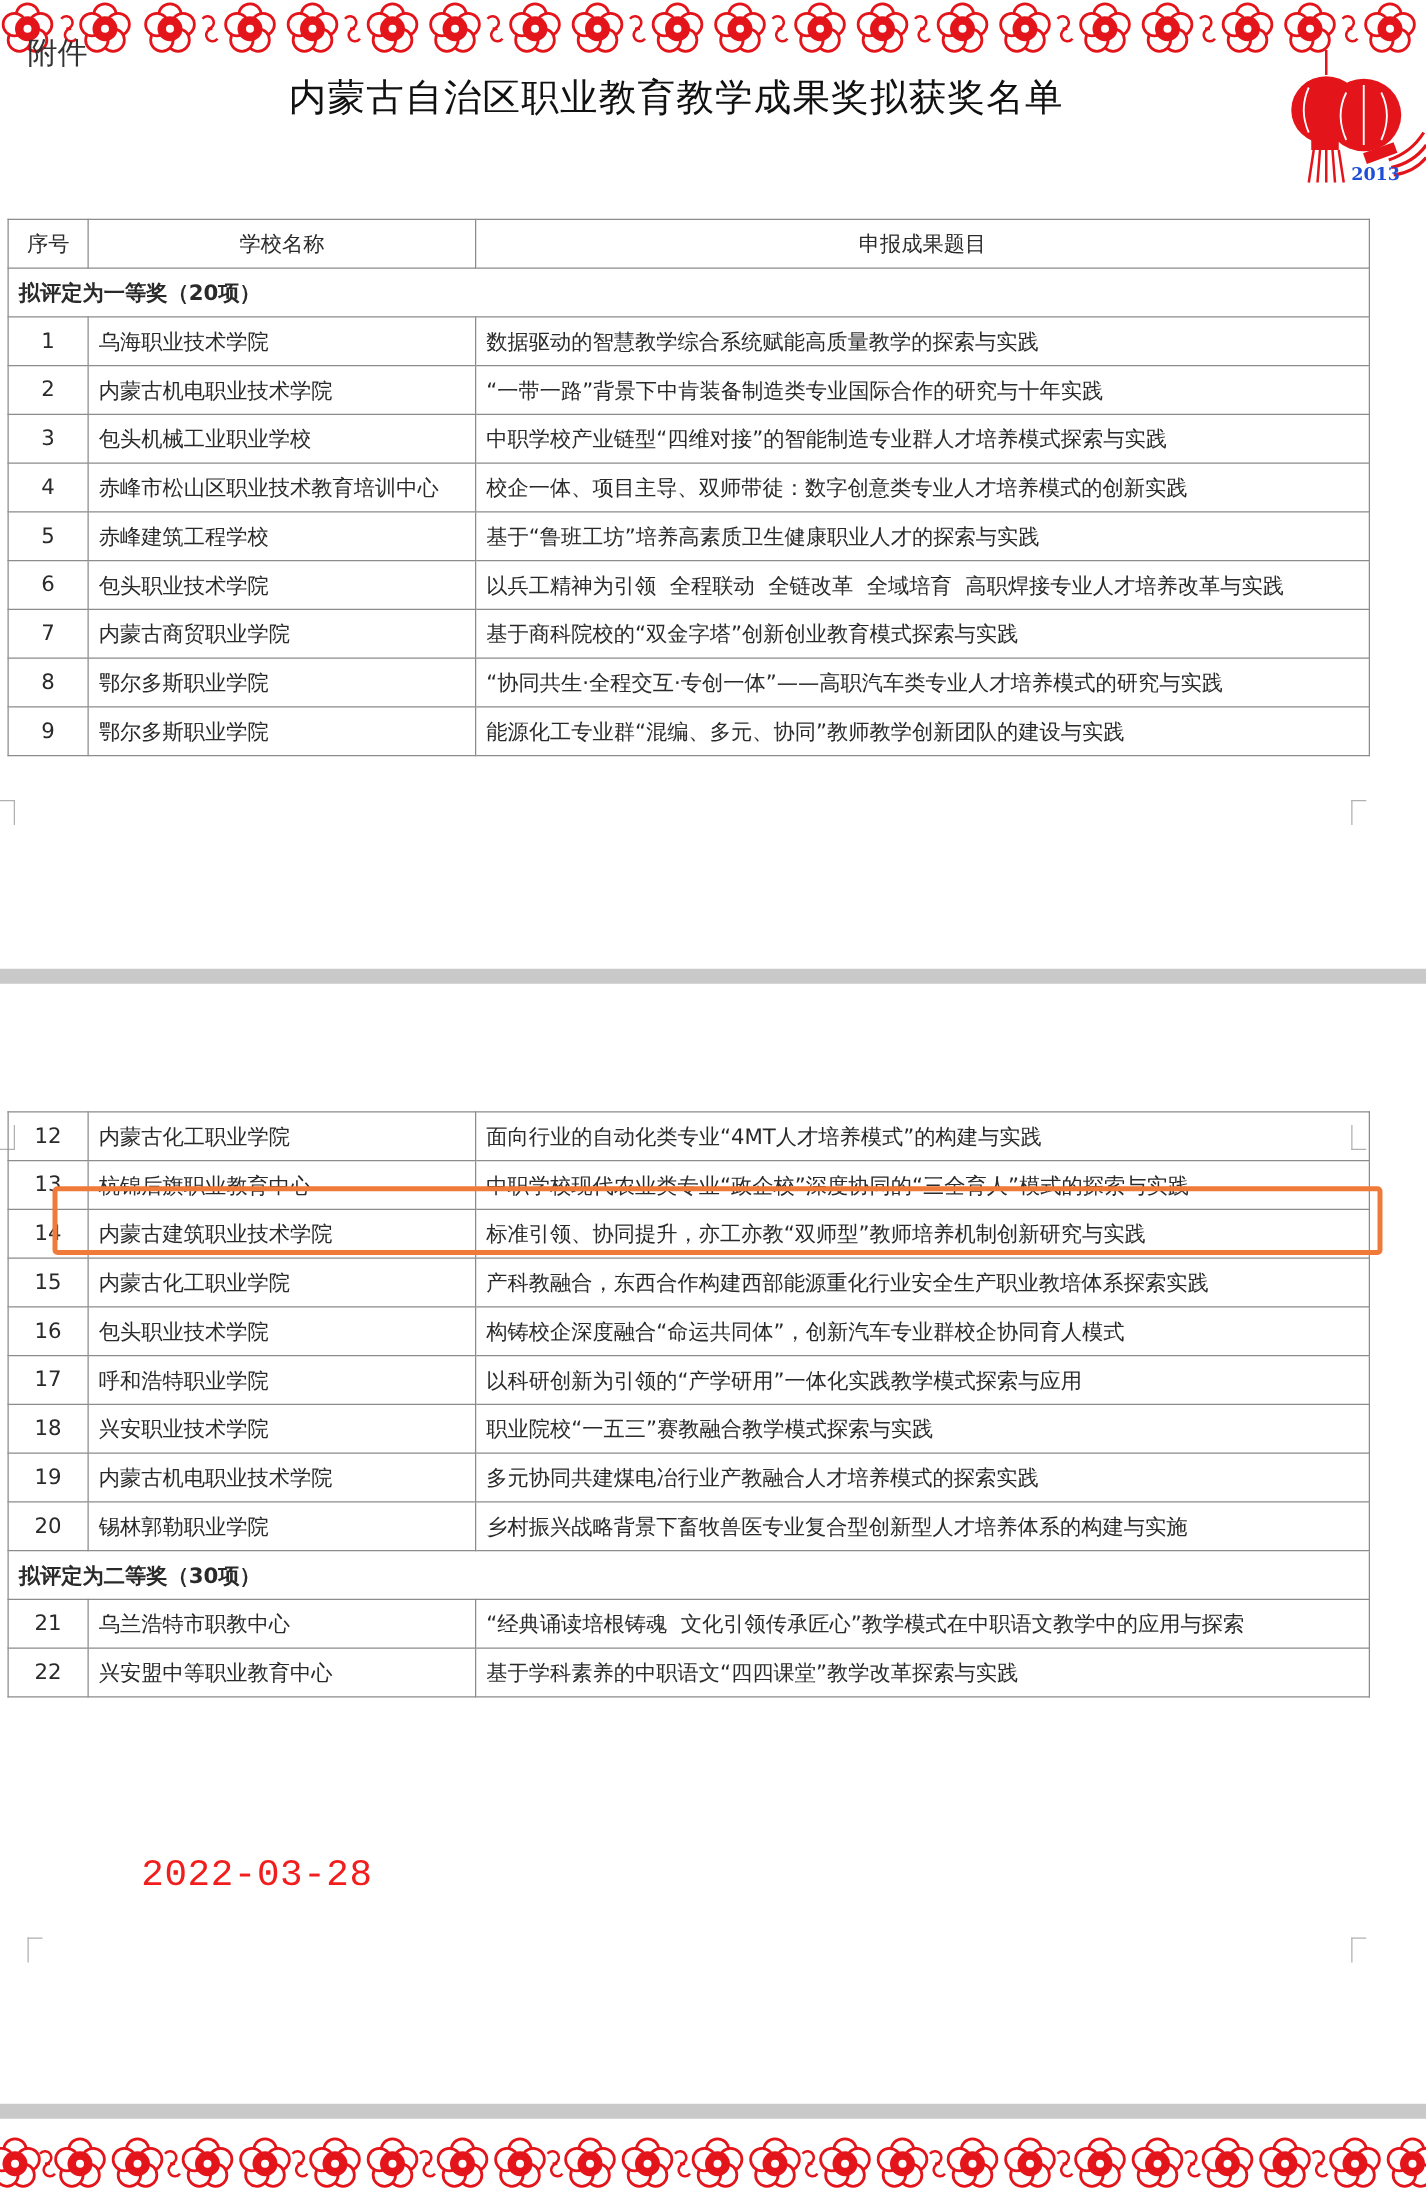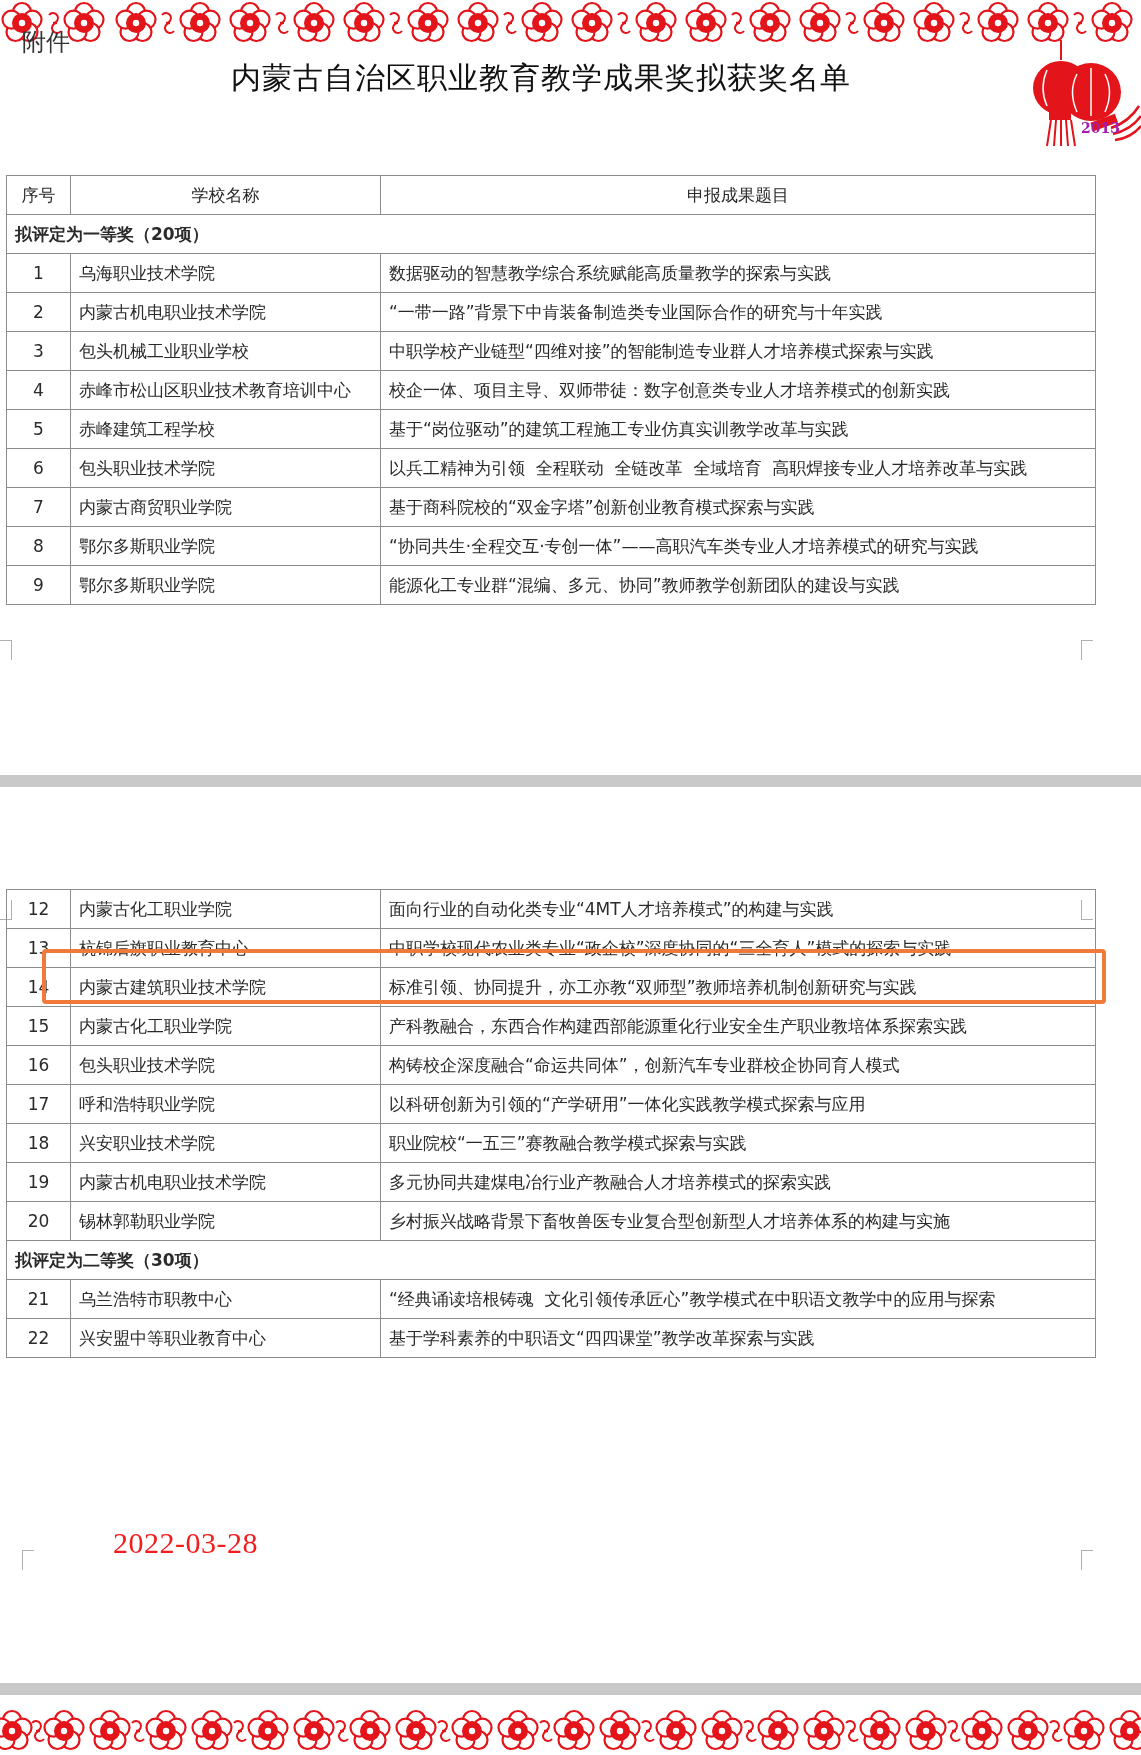--- a/index.html
+++ b/index.html
@@ -8,21 +8,21 @@
 
     .flower-border { position: absolute; left: 0; width: 1141px; height: 50px; overflow: hidden; }
     .flower-border svg { display: block; }
     .border-top { top: 0; }
     .border-bottom { top: 1705px; }
 
     .attach-label { position: absolute; left: 22px; top: 26px; font-size: 24px; color: #333; }
     .doc-title { position: absolute; left: 0; width: 1082px; top: 58px; text-align: center; font-size: 30px; color: #111; letter-spacing: 1px; }
 
     .lantern { position: absolute; left: 1025px; top: 40px; width: 116px; height: 115px; }
-    .lantern-year { position: absolute; left: 1081px; top: 120px; font-size: 14px; color: #a21caf; font-weight: bold; font-family: "DejaVu Serif", serif; }
+    .lantern-year { position: absolute; left: 1081px; top: 132px; font-size: 14px; color: #1d4ed8; font-weight: bold; font-family: "DejaVu Serif", serif; }
 
     table.grid { position: absolute; left: 6px; width: 1089px; border-collapse: collapse; table-layout: fixed; margin-top: 48px; }
     table.grid td { border: 1.5px solid #8c8c8c; height: 39px; font-size: 17px; color: #2a2a2a; padding: 0 8px; white-space: nowrap; overflow: hidden; }
     table.grid td.num { text-align: center; padding: 0; }
     table.grid tr.head td { text-align: center; }
     table.grid tr.section td { font-weight: bold; font-size: 17px; }
     .col-num { width: 64px; }
     .col-school { width: 310px; }
     .col-topic { width: 715px; }
     #table-1 { top: 127px; }
@@ -30,21 +30,21 @@
 
     .crop-mark { position: absolute; border-color: #b0b0b0; border-style: solid; width: 12px; height: 20px; }
     .cm-tl { border-width: 1px 0 0 1px; }
     .cm-tr { border-width: 1px 0 0 1px; }
     .cm-bl { border-width: 0 0 1px 1px; }
 
     .page-sep { position: absolute; left: 0; width: 1141px; height: 12px; background: #c9c9c9; }
 
     .highlight-box { position: absolute; left: 42px; top: 949px; width: 1064px; height: 55px; border: 4px solid #f07a3a; border-radius: 4px; }
 
-    .watermark-date { position: absolute; left: 113px; top: 1526px; font-size: 30px; color: #f21d1d; font-family: Liberation Serif, serif; letter-spacing: 0.5px; }
+    .watermark-date { position: absolute; left: 113px; top: 1484px; font-size: 30px; color: #f21d1d; font-family: Liberation Mono, monospace; letter-spacing: 0.5px; }
   </style>
 </head>
 <body>
 
 <div class="flower-border border-top">
   <svg width="1141" height="50" viewBox="0 0 1141 50">
     <defs>
       <g id="blossom">
         <circle cx="0" cy="-11" r="9" fill="#fff" stroke="#e3141a" stroke-width="2.2"></circle>
         <circle cx="10.5" cy="-3.4" r="9" fill="#fff" stroke="#e3141a" stroke-width="2.2"></circle>
@@ -142,21 +142,21 @@
         <td>中职学校产业链型“四维对接”的智能制造专业群人才培养模式探索与实践</td>
       </tr>
   <tr>
         <td class="num">4</td>
         <td>赤峰市松山区职业技术教育培训中心</td>
         <td>校企一体、项目主导、双师带徒：数字创意类专业人才培养模式的创新实践</td>
       </tr>
   <tr>
         <td class="num">5</td>
         <td>赤峰建筑工程学校</td>
-        <td>基于“岗位驱动”的建筑工程施工专业仿真实训教学改革与实践</td>
+        <td>基于“鲁班工坊”培养高素质卫生健康职业人才的探索与实践</td>
       </tr>
   <tr>
         <td class="num">6</td>
         <td>包头职业技术学院</td>
         <td style="white-space:pre;">以兵工精神为引领  全程联动  全链改革  全域培育  高职焊接专业人才培养改革与实践</td>
       </tr>
   <tr>
         <td class="num">7</td>
         <td>内蒙古商贸职业学院</td>
         <td>基于商科院校的“双金字塔”创新创业教育模式探索与实践</td>

